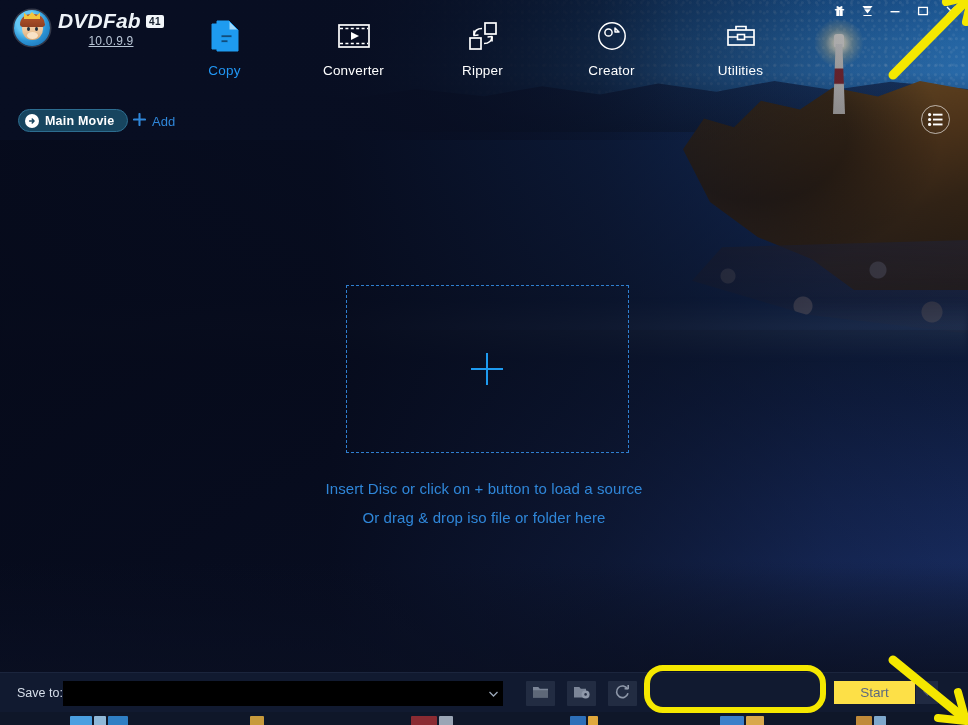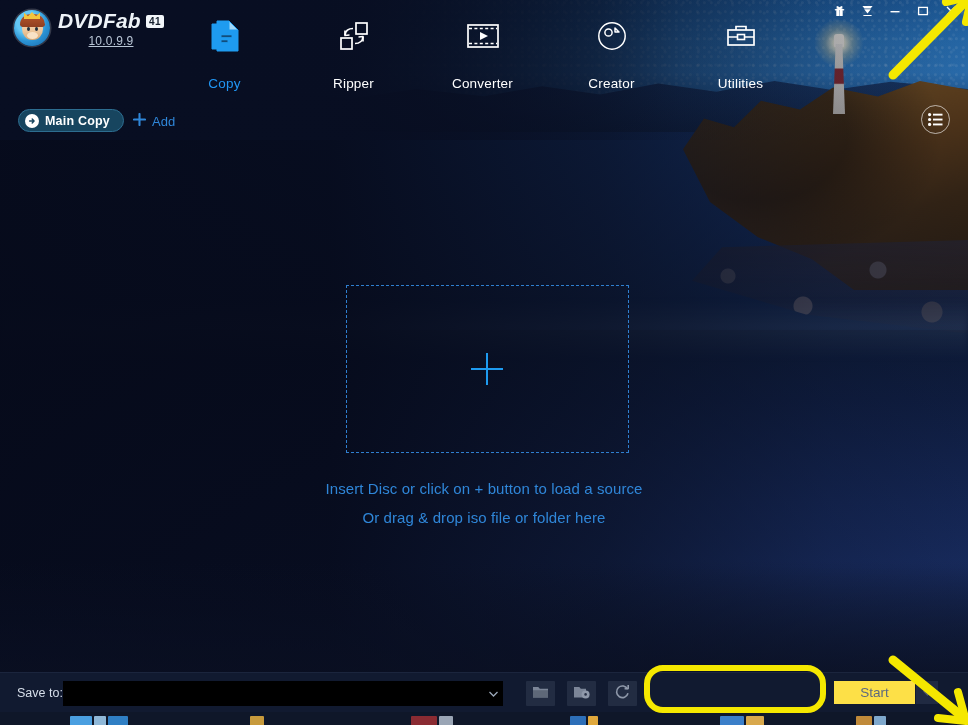--- a/index.html
+++ b/index.html
@@ -127,21 +127,21 @@
     color:#eef3f8; line-height:22px;
   }
   .badge64{
     background:#f2f6fa; color:#16202e; font-size:10px; font-weight:bold;
     border-radius:2px; padding:1px 3px; line-height:11px; letter-spacing:.5px;
   }
   .version{ font-size:12px; color:#b9c6d6; text-align:center; margin-top:2px; letter-spacing:.2px;text-decoration:underline; }
 
   .modules{ position:absolute; left:160px; top:18px; display:flex; }
   .module{
-    width:129px; display:flex; flex-direction:column; align-items:center; gap:22px;
+    width:129px; display:flex; flex-direction:column; align-items:center; gap:9px;
     cursor:pointer; user-select:none;
   }
   .module .micon{ height:36px; display:flex; align-items:center; justify-content:center; }
   .module .mlabel{ font-size:13.5px; color:#ffffff; letter-spacing:.2px; }
   .module.active .mlabel{ color:#2196f3; }
   .module.active .micon svg *{ stroke:#1e9bf0; }
   .module.active .micon svg .fillpart{ fill:#1e9bf0; }
 
   
   .subbar{ position:absolute; left:0; top:101px; width:968px; height:38px; z-index:20; }
@@ -300,45 +300,45 @@
             <path class="fillpart" fill="#1e9bf0" d="M7 2h12l9 9v21H7z"></path>
             <path fill="#0c2b47" d="M11 16h11v2.2H11zM11 21h7v2.2h-7z"></path>
             <path fill="#9fd8fb" d="M19 2l9 9h-9z"></path>
           </svg>
         </span>
         <span class="mlabel">Copy</span>
       </div>
 
       <div class="module">
         <span class="micon">
+          <svg width="34" height="28" viewBox="0 0 34 28">
+            <rect x="2" y="3" width="30" height="22" fill="none" stroke="#fff" stroke-width="1.7"></rect>
+            <path d="M3 6.5h28M3 21.5h28" stroke="#fff" stroke-width="1.6" stroke-dasharray="3 2.4"></path>
+            <path d="M14 10l8 4-8 4z" fill="#fff"></path>
+          </svg>
+        </span>
+        <span class="mlabel">Converter</span>
+      </div>
+
+      <div class="module">
+        <span class="micon">
           <svg width="34" height="34" viewBox="0 0 34 34">
             <rect x="19" y="4" width="11" height="11" fill="none" stroke="#fff" stroke-width="1.7"></rect>
             <rect x="4" y="19" width="11" height="11" fill="none" stroke="#fff" stroke-width="1.7"></rect>
             <path d="M16 9.5C11.5 9.5 8.5 12 8 16" fill="none" stroke="#fff" stroke-width="1.7"></path>
             <path d="M8 11.5 8 16.5 12.5 16" fill="none" stroke="#fff" stroke-width="1.7" stroke-linejoin="round"></path>
             <path d="M18 24.5c4.5 0 7.5-2.5 8-6.5" fill="none" stroke="#fff" stroke-width="1.7"></path>
             <path d="M26 22.5 26 17.5 21.5 18" fill="none" stroke="#fff" stroke-width="1.7" stroke-linejoin="round"></path>
           </svg>
         </span>
         <span class="mlabel">Ripper</span>
       </div>
 
       <div class="module">
         <span class="micon">
-          <svg width="34" height="28" viewBox="0 0 34 28">
-            <rect x="2" y="3" width="30" height="22" fill="none" stroke="#fff" stroke-width="1.7"></rect>
-            <path d="M3 6.5h28M3 21.5h28" stroke="#fff" stroke-width="1.6" stroke-dasharray="3 2.4"></path>
-            <path d="M14 10l8 4-8 4z" fill="#fff"></path>
-          </svg>
-        </span>
-        <span class="mlabel">Converter</span>
-      </div>
-
-      <div class="module">
-        <span class="micon">
           <svg width="32" height="32" viewBox="0 0 32 32">
             <circle cx="16" cy="16" r="13.2" fill="none" stroke="#fff" stroke-width="1.5"></circle>
             <circle cx="12.5" cy="12.5" r="3.6" fill="none" stroke="#fff" stroke-width="1.5"></circle>
             <path d="M19 8l4 4-4 0z" fill="none" stroke="#fff" stroke-width="1.5" stroke-linejoin="round"></path>
           </svg>
         </span>
         <span class="mlabel">Creator</span>
       </div>
 
       <div class="module">
@@ -357,21 +357,21 @@
   </div>
 
   <div class="subbar">
 
     <div class="pill">
       <span class="pico">
         <svg width="10" height="10" viewBox="0 0 10 10">
             <path d="M2.6 5h4.2M5.2 3.1 7.1 5 5.2 6.9" fill="none" stroke="#17455f" stroke-width="1.4" stroke-linecap="round" stroke-linejoin="round"></path>
           </svg>
       </span>
-      <span class="plabel">Main Copy</span>
+      <span class="plabel">Main Movie</span>
     </div>
 
     <div class="addbtn">
       <span>
         <svg width="13" height="13" viewBox="0 0 13 13">
             <path d="M6.5 1v11M1 6.5h11" stroke="#2f86d8" stroke-width="2.1" stroke-linecap="round"></path>
           </svg>
       </span>
       <span class="alabel">Add</span>
     </div>

